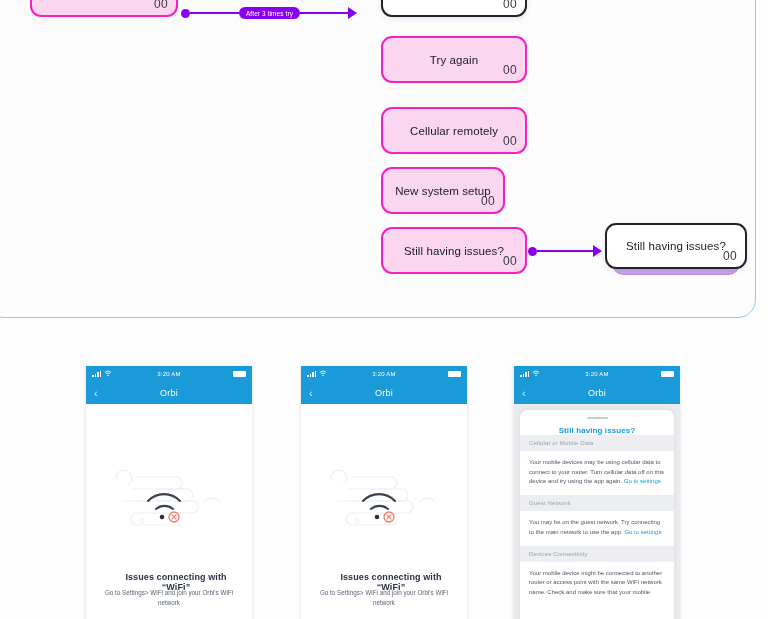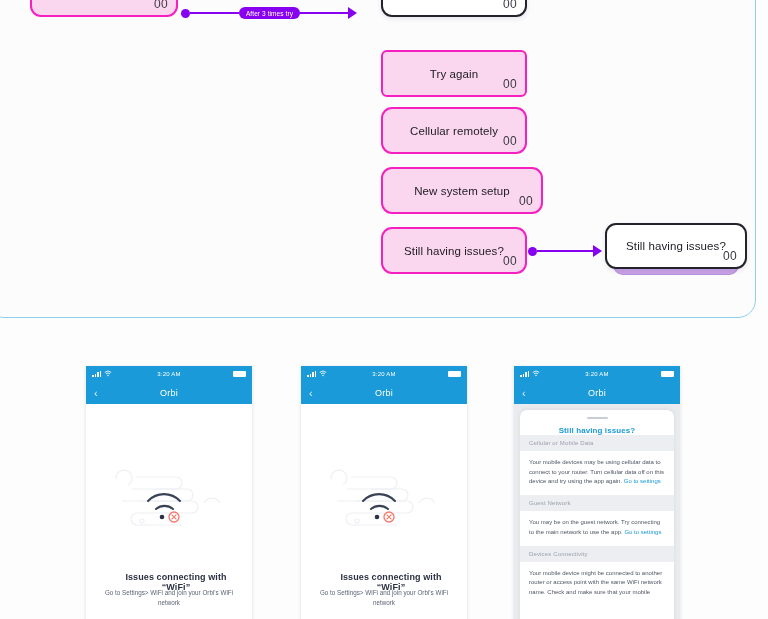--- a/index.html
+++ b/index.html
@@ -165,31 +165,31 @@
       <span class="pill">After 3 times try</span>
       <span class="line"></span>
       <span class="arrow"></span>
     </div>
 
     <div class="node white" style="left:394px; top:42px; width:146px; height:46px;">
 
       <span class="node-badge">00</span>
     </div>
 
-    <div class="node pink" style="left:394px; top:121px; width:146px; height:47px;border-radius:6px;">
+    <div class="node pink" style="left:394px; top:107px; width:146px; height:47px;">
       <span class="node-label">Try again</span>
       <span class="node-badge">00</span>
     </div>
 
     <div class="node pink" style="left:394px; top:178px; width:146px; height:47px;">
       <span class="node-label">Cellular remotely</span>
       <span class="node-badge">00</span>
     </div>
 
-    <div class="node pink" style="left:394px; top:238px; width:162px; height:47px;align-items:center;">
+    <div class="node pink" style="left:394px; top:238px; width:124px; height:47px;align-items:center;">
       <span class="node-label">New system setup</span>
       <span class="node-badge">00</span>
     </div>
 
     <div class="node pink" style="left:394px; top:298px; width:146px; height:47px;">
       <span class="node-label">Still having issues?</span>
       <span class="node-badge">00</span>
     </div>
 
     <div class="edge" style="left:541px; top:316px; width:74px;">

